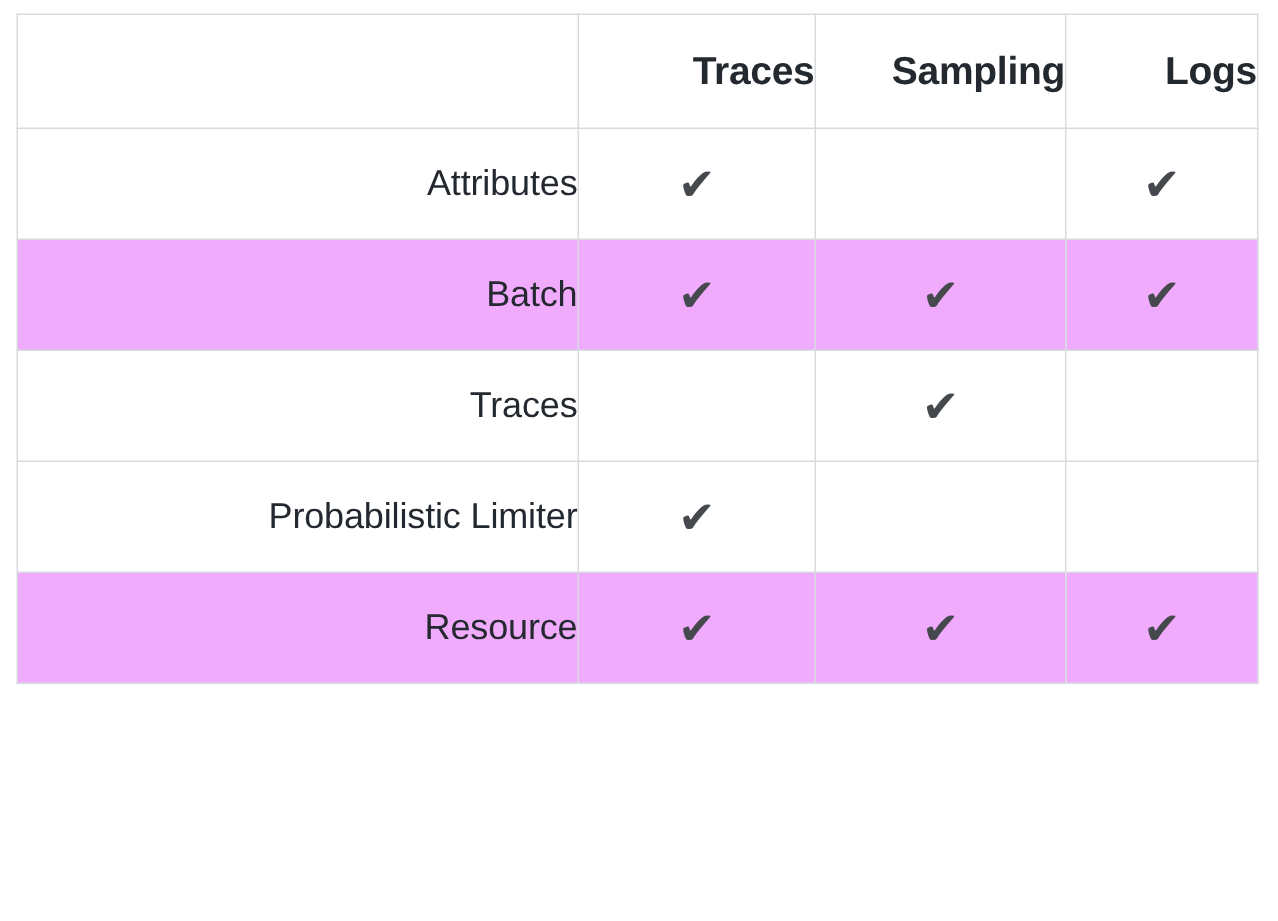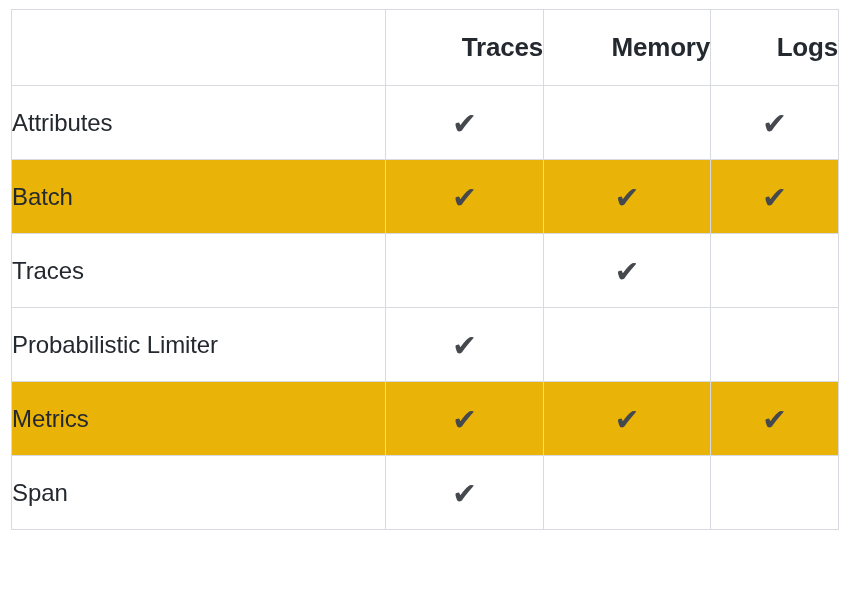--- a/index.html
+++ b/index.html
@@ -60,25 +60,25 @@
     text-align: right;
     vertical-align: middle;
     letter-spacing: -0.2px;
   }
   thead th.blank-head {
     text-align: left;
   }
 
   
   tbody tr { height: 74px; }
-  tbody tr.striped td { background: #eab308; }
+  tbody tr.striped td { background: #f0abfc; }
   tbody tr.plain td { background: #ffffff; }
 
   td.row-label {
-    text-align: left;
+    text-align: right;
     vertical-align: middle;
     padding-left: 26px;
     font-size: 24px;
     color: #24292f;
     font-weight: normal;
     letter-spacing: -0.1px;
     white-space: nowrap;
   }
 
   td.mark-cell {
@@ -110,21 +110,21 @@
       <colgroup>
         <col class="c-name">
         <col class="c-traces">
         <col class="c-metrics">
         <col class="c-logs">
       </colgroup>
       <thead>
         <tr>
           <th class="blank-head"></th>
           <th>Traces</th>
-          <th>Memory</th>
+          <th>Sampling</th>
           <th>Logs</th>
         </tr>
       </thead>
       <tbody>
           <tr class="plain">
             <td class="row-label">Attributes</td>
             <td class="mark-cell"><span class="check">✔</span></td>
             <td class="mark-cell"><span class="empty-mark"></span></td>
             <td class="mark-cell"><span class="check">✔</span></td>
           </tr>
@@ -140,27 +140,21 @@
             <td class="mark-cell"><span class="check">✔</span></td>
             <td class="mark-cell"><span class="empty-mark"></span></td>
           </tr>
           <tr class="plain">
             <td class="row-label">Probabilistic Limiter</td>
             <td class="mark-cell"><span class="check">✔</span></td>
             <td class="mark-cell"><span class="empty-mark"></span></td>
             <td class="mark-cell"><span class="empty-mark"></span></td>
           </tr>
           <tr class="striped">
-            <td class="row-label">Metrics</td>
+            <td class="row-label">Resource</td>
             <td class="mark-cell"><span class="check">✔</span></td>
             <td class="mark-cell"><span class="check">✔</span></td>
             <td class="mark-cell"><span class="check">✔</span></td>
-          </tr>
-          <tr class="plain">
-            <td class="row-label">Span</td>
-            <td class="mark-cell"><span class="check">✔</span></td>
-            <td class="mark-cell"><span class="empty-mark"></span></td>
-            <td class="mark-cell"><span class="empty-mark"></span></td>
           </tr>
         </tbody>
     </table>
   </div>
 </div>
 
 </body></html>

